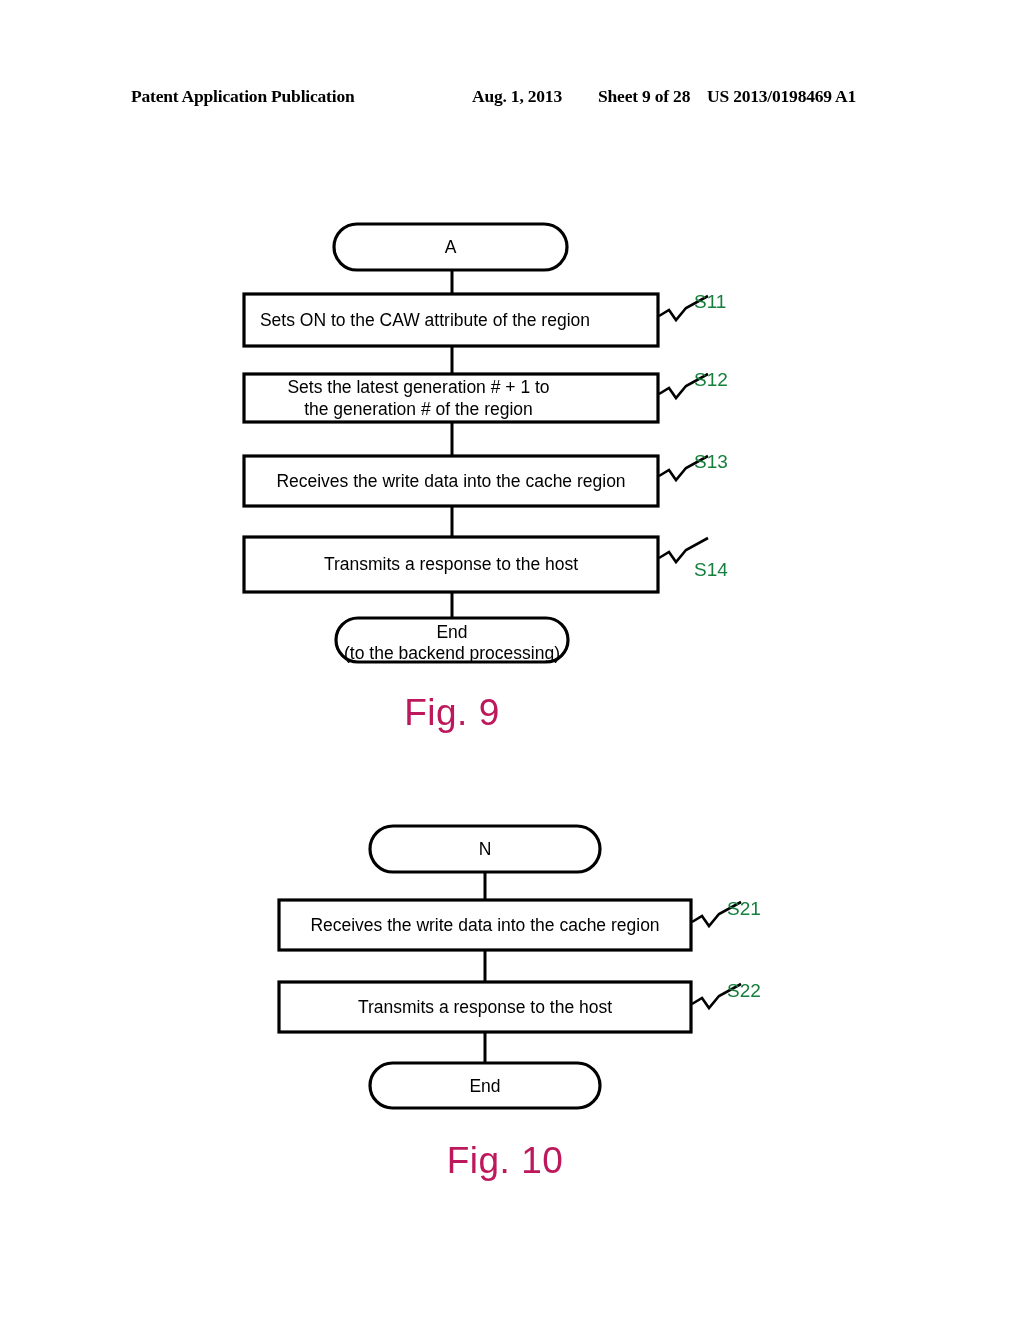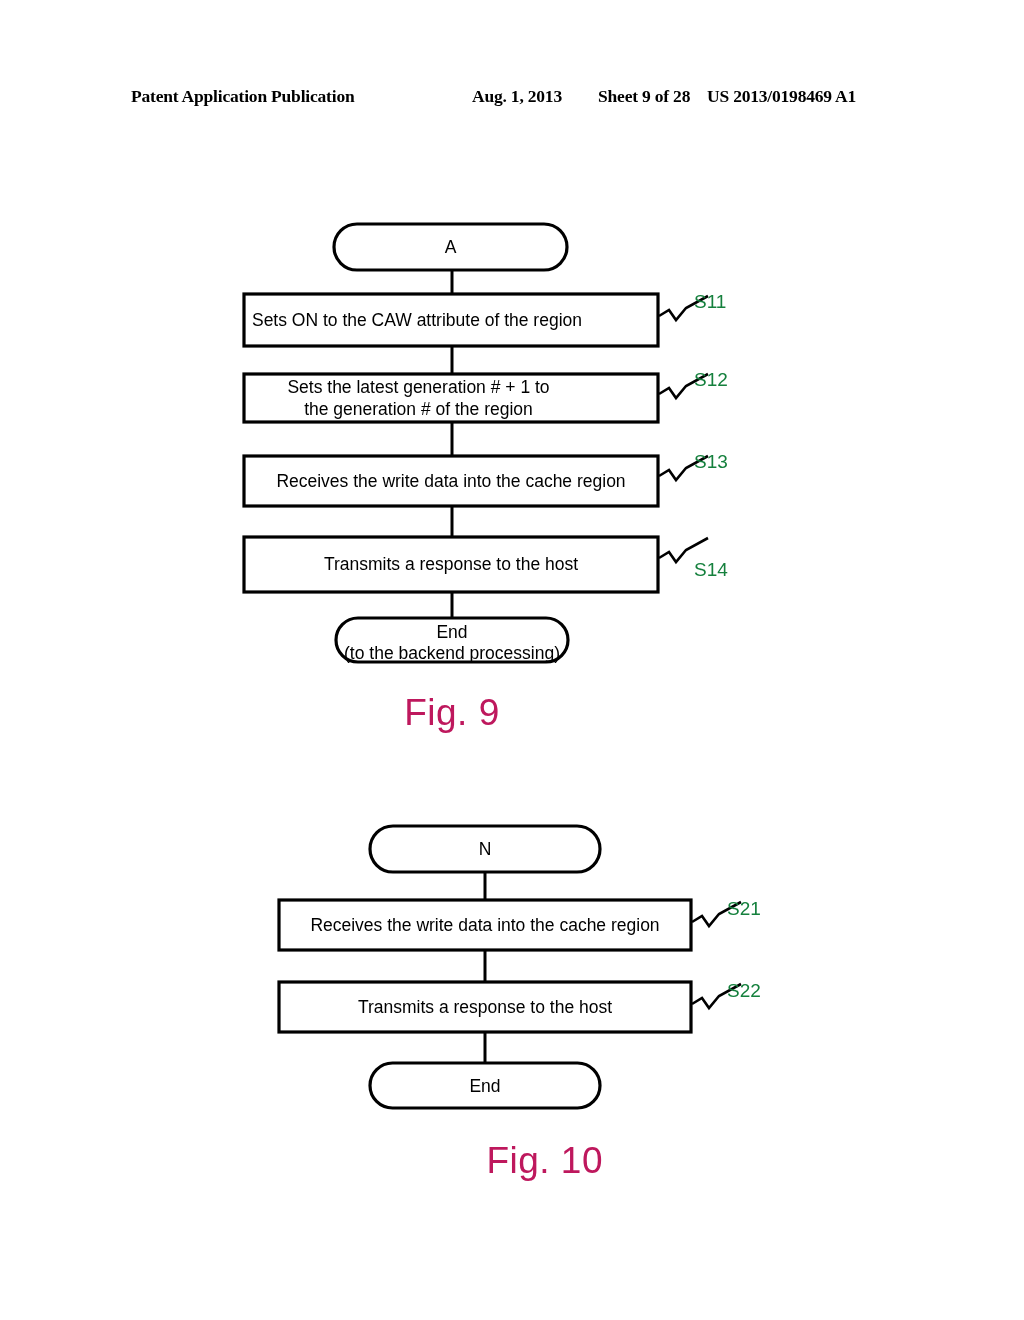--- a/index.html
+++ b/index.html
@@ -114,21 +114,21 @@
 
       <path d="M659 116 l10 -6 l7 10 l10 -12 l22 -12" stroke-width="2.6"></path>
       <path d="M659 194 l10 -6 l7 10 l10 -12 l22 -12" stroke-width="2.6"></path>
       <path d="M659 276 l10 -6 l7 10 l10 -12 l22 -12" stroke-width="2.6"></path>
       <path d="M659 358 l10 -6 l7 10 l10 -12 l22 -12" stroke-width="2.6"></path>
     </g>
   </svg>
 
   <div class="node-text" style="left:334px; top:36px; width:233px;">A</div>
 
-  <div class="node-text" style="left:244px; top:109px; width:346px;">Sets ON to the CAW attribute of the region</div>
+  <div class="node-text" style="left:244px; top:109px; width:346px;text-align:right;">Sets ON to the CAW attribute of the region</div>
 
   <div class="node-text two-line" style="left:244px; top:176px; width:349px;">Sets the latest generation # + 1 to
 the generation # of the region</div>
 
   <div class="node-text" style="left:244px; top:270px; width:414px;">Receives the write data into the cache region</div>
 
   <div class="node-text" style="left:244px; top:353px; width:414px;">Transmits a response to the host</div>
 
   <div class="node-text two-line" style="left:320px; top:422px; width:264px; line-height:21px;">End
 (to the backend processing)</div>
@@ -166,14 +166,14 @@
 
   <div class="node-text" style="left:279px; top:104px; width:412px;">Receives the write data into the cache region</div>
 
   <div class="node-text" style="left:279px; top:186px; width:412px;">Transmits a response to the host</div>
 
   <div class="node-text" style="left:370px; top:265px; width:230px;">End</div>
 
   <div class="step-label" style="left:727px; top:88px;">S21</div>
   <div class="step-label" style="left:727px; top:170px;">S22</div>
 
-  <div class="fig-caption" style="left:363px; top:330px; width:240px;text-align:right;">Fig. 10</div>
+  <div class="fig-caption" style="left:385px; top:330px; width:240px;">Fig. 10</div>
 </div>
 
 </body></html>

